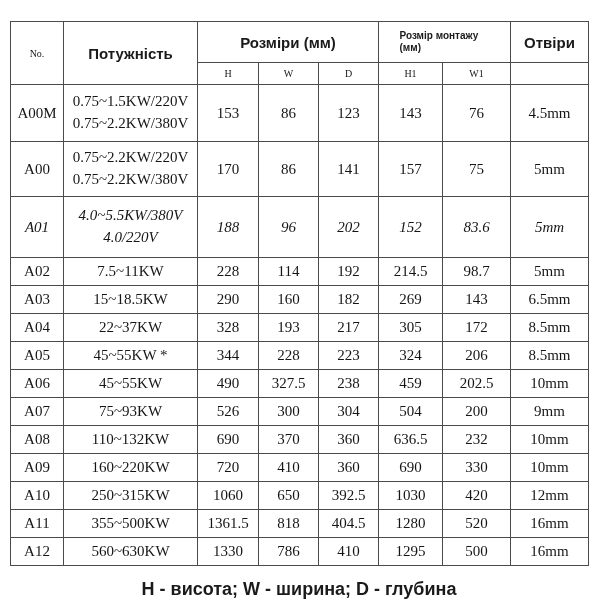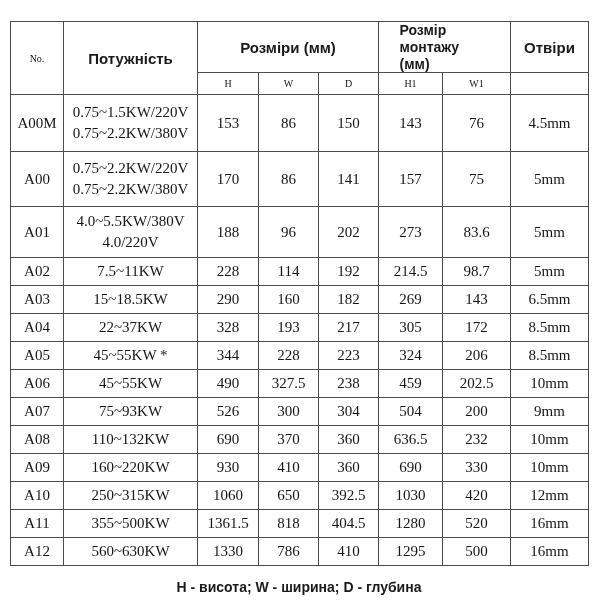--- a/index.html
+++ b/index.html
@@ -39,43 +39,43 @@
   }
   th.serif {
     font-family: "Liberation Serif", serif;
     font-weight: normal;
     font-size: 10px;
   }
   th.mount .mount-text {
     display: inline-block;
     max-width: 90px;
     text-align: left;
-    font-size: 14px;
+    font-size: 10px;
     line-height: 1.2;
   }
   
   tbody tr { height: 28px; }
   tbody tr:nth-child(1) { height: 57px; }
   tbody tr:nth-child(2) { height: 55px; }
-  tbody tr:nth-child(3) { height: 51px; }
+  tbody tr:nth-child(3) { height: 61px; font-style: italic; }
   tbody td {
     font-family: "Liberation Serif", serif;
     font-size: 15px;
   }
   td.power-cell {
     white-space: pre-line;
     line-height: 1.45;
   }
   .legend {
     width: 578px;
     margin-top: 13px;
     text-align: center;
     font-family: "Liberation Sans", sans-serif;
     font-weight: bold;
-    font-size: 14px;
+    font-size: 18px;
     color: #1a1a1a;
   }
 </style>
 </head>
 <body>
 
 <div class="page">
   <table class="spec">
     <colgroup>
       <col style="width:53px">
@@ -104,21 +104,21 @@
         <th class="serif"></th>
       </tr>
     </thead>
     <tbody id="tbody">
         <tr>
           <td>A00M</td>
           <td class="power-cell">0.75~1.5KW/220V
 0.75~2.2KW/380V</td>
           <td>153</td>
           <td>86</td>
-          <td>150</td>
+          <td>123</td>
           <td>143</td>
           <td>76</td>
           <td>4.5mm</td>
         </tr>
         <tr>
           <td>A00</td>
           <td class="power-cell">0.75~2.2KW/220V
 0.75~2.2KW/380V</td>
           <td>170</td>
           <td>86</td>
@@ -127,21 +127,21 @@
           <td>75</td>
           <td>5mm</td>
         </tr>
         <tr>
           <td>A01</td>
           <td class="power-cell">4.0~5.5KW/380V
 4.0/220V</td>
           <td>188</td>
           <td>96</td>
           <td>202</td>
-          <td>273</td>
+          <td>152</td>
           <td>83.6</td>
           <td>5mm</td>
         </tr>
         <tr>
           <td>A02</td>
           <td class="power-cell">7.5~11KW</td>
           <td>228</td>
           <td>114</td>
           <td>192</td>
           <td>214.5</td>
@@ -204,21 +204,21 @@
           <td>690</td>
           <td>370</td>
           <td>360</td>
           <td>636.5</td>
           <td>232</td>
           <td>10mm</td>
         </tr>
         <tr>
           <td>A09</td>
           <td class="power-cell">160~220KW</td>
-          <td>930</td>
+          <td>720</td>
           <td>410</td>
           <td>360</td>
           <td>690</td>
           <td>330</td>
           <td>10mm</td>
         </tr>
         <tr>
           <td>A10</td>
           <td class="power-cell">250~315KW</td>
           <td>1060</td>

